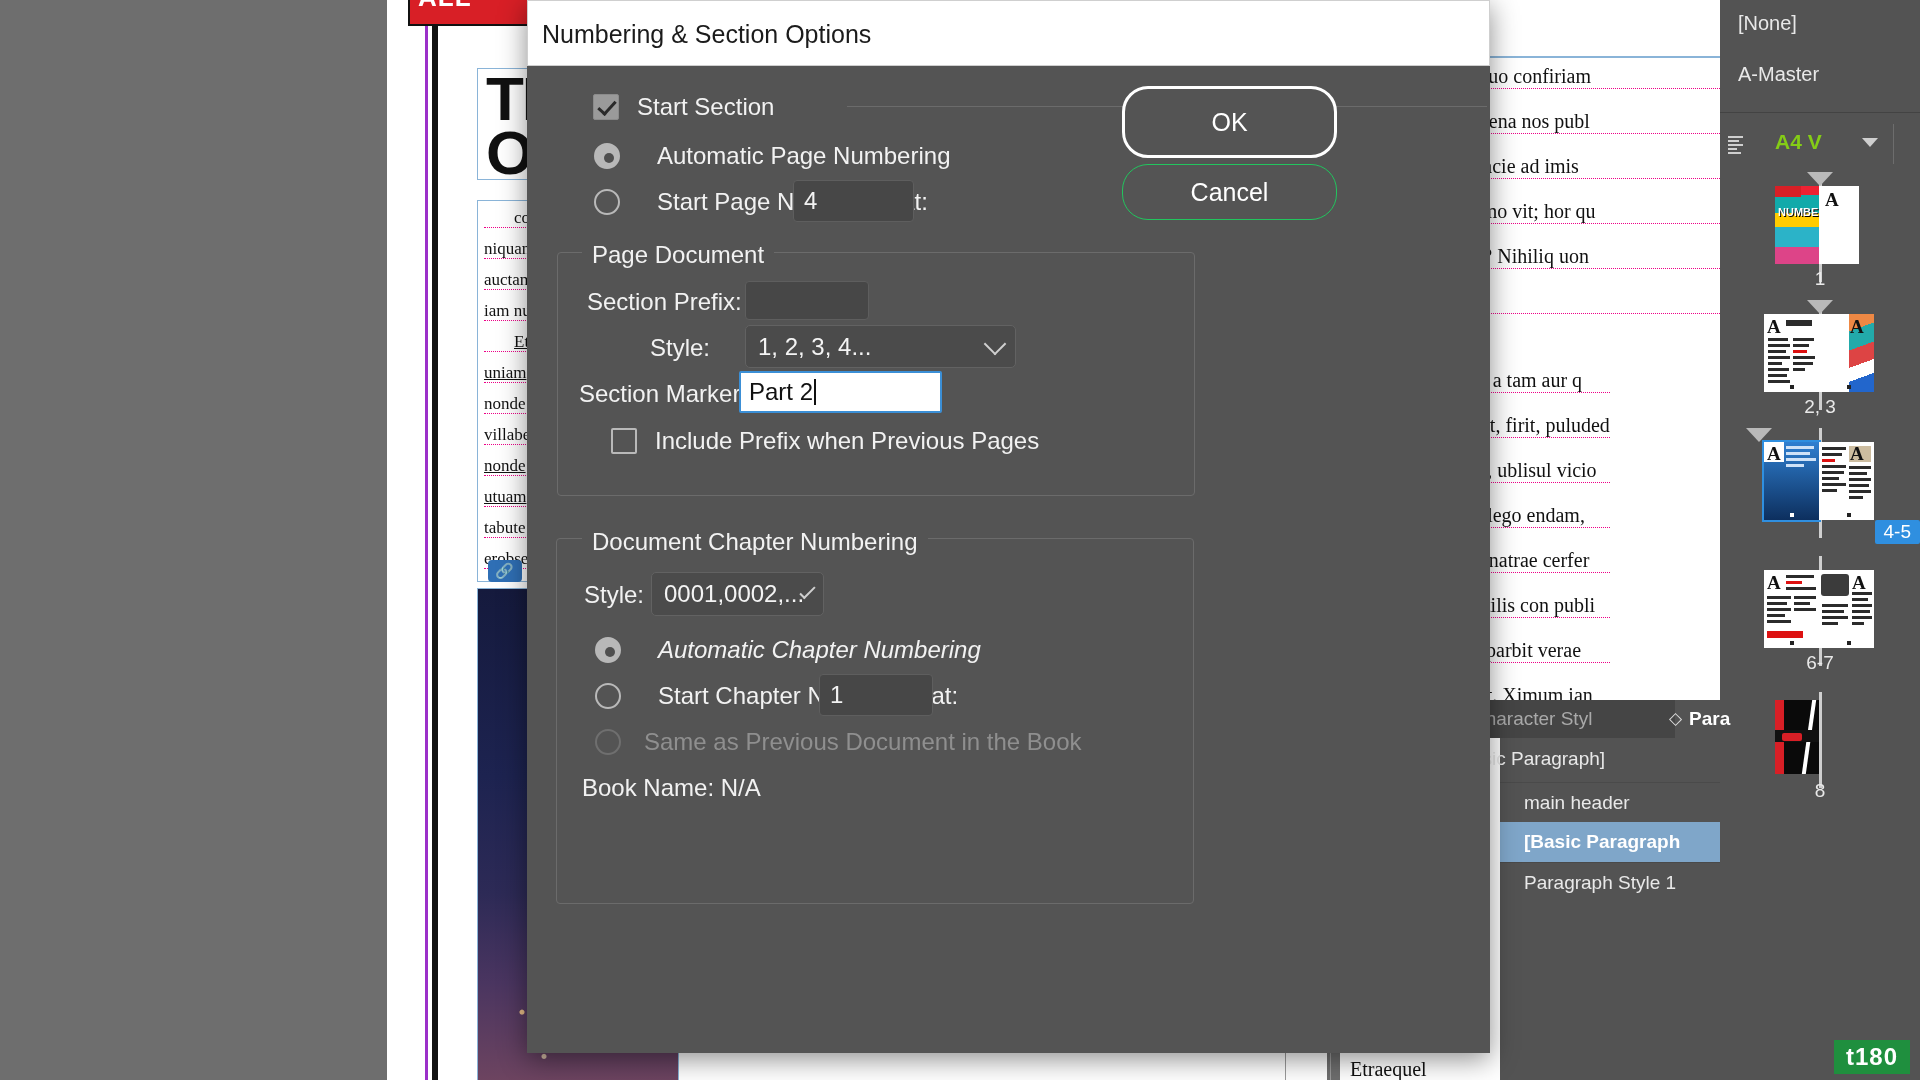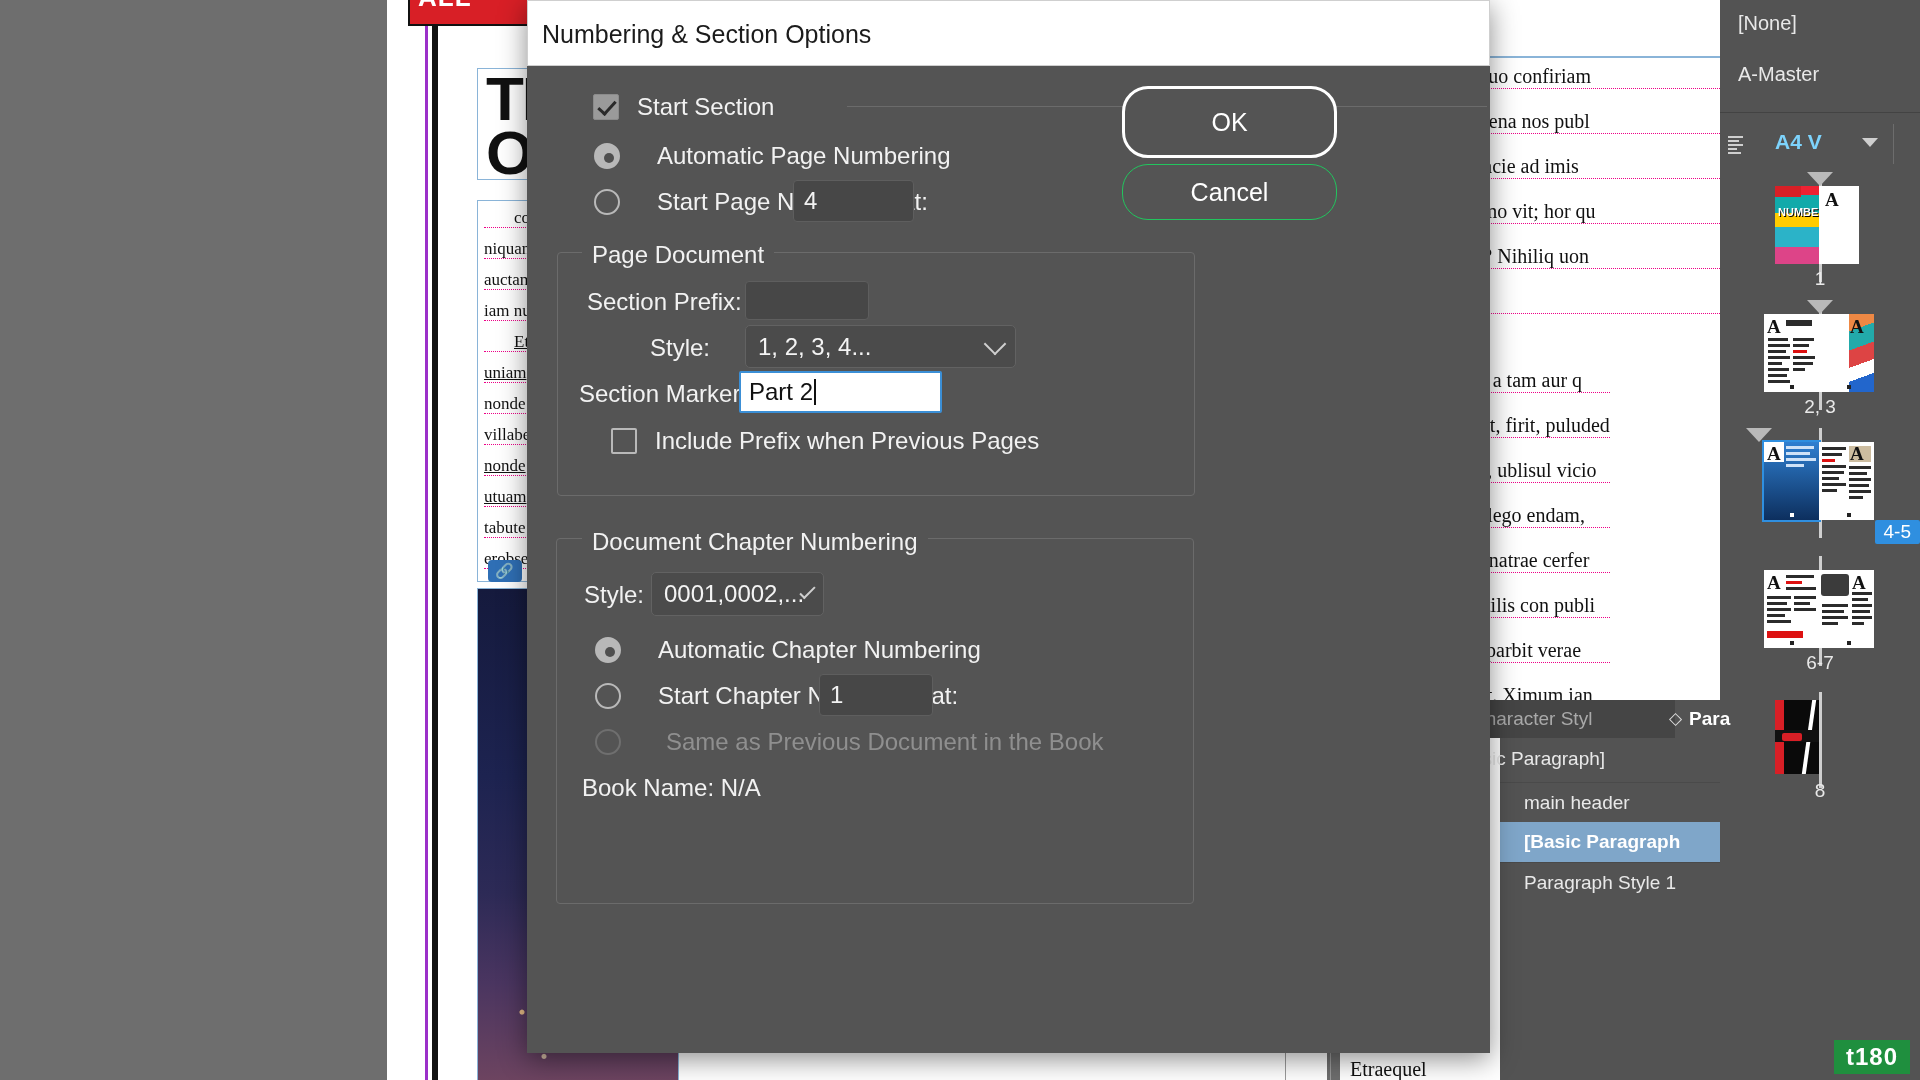--- a/index.html
+++ b/index.html
@@ -106,21 +106,21 @@
     position:absolute; left:18px; color:#e8e8e8; font-size:20px;
     font-family:"Liberation Sans", sans-serif;
   }
 
   .pages-toolbar{ position:absolute; left:0; top:120px; width:200px; height:48px; }
   .hamburger{ position:absolute; left:8px; top:16px; width:15px; height:15px;}
   .hamburger i{ display:block; height:2px; background:#cfcfcf; margin-bottom:2px;}
   .hamburger i:nth-child(1){width:15px;} .hamburger i:nth-child(2){width:11px;}
   .hamburger i:nth-child(3){width:15px;} .hamburger i:nth-child(4){width:9px;}
   .hamburger i:nth-child(5){width:13px;}
-  .a4-label{ position:absolute; left:55px; top:10px; color:#7dd3fc; font-size:21px; font-weight:bold;}
+  .a4-label{ position:absolute; left:55px; top:10px; color:#84cc16; font-size:21px; font-weight:bold;}
   .caret-down{
     position:absolute; left:142px; top:18px; width:0;height:0;
     border-left:8px solid transparent; border-right:8px solid transparent; border-top:9px solid #cfcfcf;
   }
   .tool-sep{position:absolute; left:173px; top:4px; width:1px; height:40px; background:#6d6d6d;}
 
   .thumbs{ position:absolute; left:0; top:172px; width:200px; }
   .thumb-row{ position:relative; width:200px; }
   .spineline{ position:absolute; left:99px; width:3px; background:#cfcfcf; }
   .marker-tri{
@@ -598,36 +598,36 @@
 
       <div class="group" style="left:29px; top:472px; width:638px; height:366px;"></div>
       <div class="group-title" style="left:55px; top:462px;">Document Chapter Numbering</div>
 
       <div class="lbl" style="position:absolute; left:57px; top:515px;">Style:</div>
       <div class="select" style="position:absolute; left:124px; top:506px; width:173px; height:44px;">
         <span>0001,0002,...</span>
         <span class="chev"></span>
       </div>
 
-      <div class="row" style="left:68px; top:570px;">
+      <div class="row" style="left:68px; top:570px;font-style:italic;">
         <div class="radio on"></div>
         <div class="lbl" style="margin-left:37px;">Automatic Chapter Numbering</div>
       </div>
 
       <div class="row" style="left:68px; top:616px;">
         <div class="radio"></div>
         <div class="lbl" style="margin-left:37px;">Start Chapter Numbering at:</div>
       </div>
       <div class="field" style="position:absolute; left:292px; top:608px; width:114px; height:42px;">
         <span>1</span>
       </div>
 
       <div class="row" style="left:68px; top:662px;">
         <div class="radio disabled"></div>
-        <div class="lbl dim" style="margin-left:45px;">Same as Previous Document in the Book</div>
+        <div class="lbl dim" style="margin-left:23px;">Same as Previous Document in the Book</div>
       </div>
 
       <div class="lbl" style="position:absolute; left:55px; top:708px;">Book Name: N/A</div>
 
       <div class="btn primary" style="left:595px; top:20px; width:215px; height:72px;">
         <span>OK</span>
       </div>
       <div class="btn secondary" style="left:595px; top:98px; width:215px; height:56px;">
         <span>Cancel</span>
       </div>

